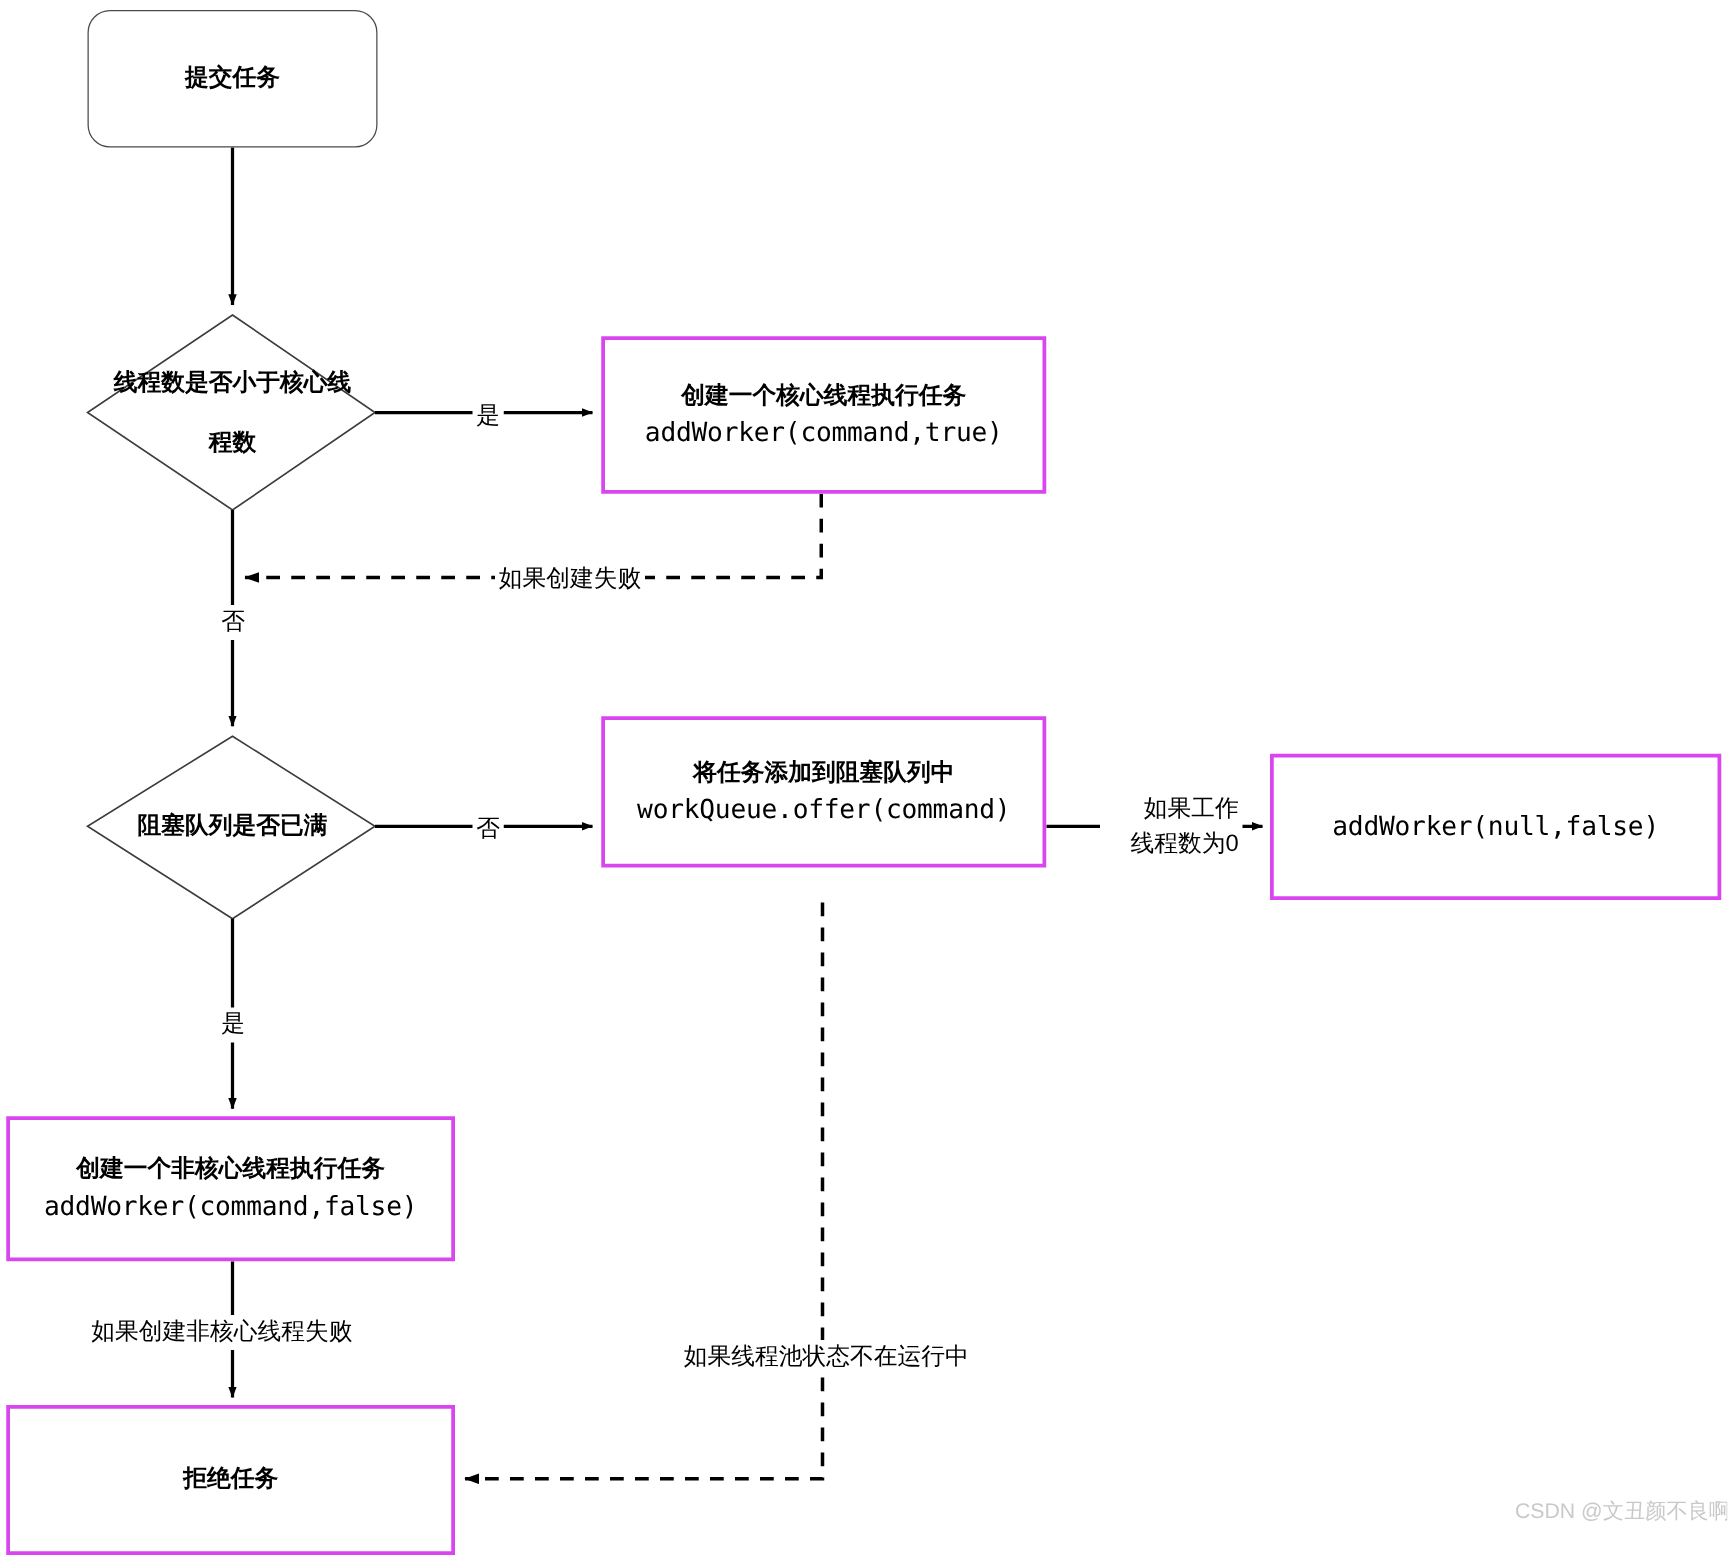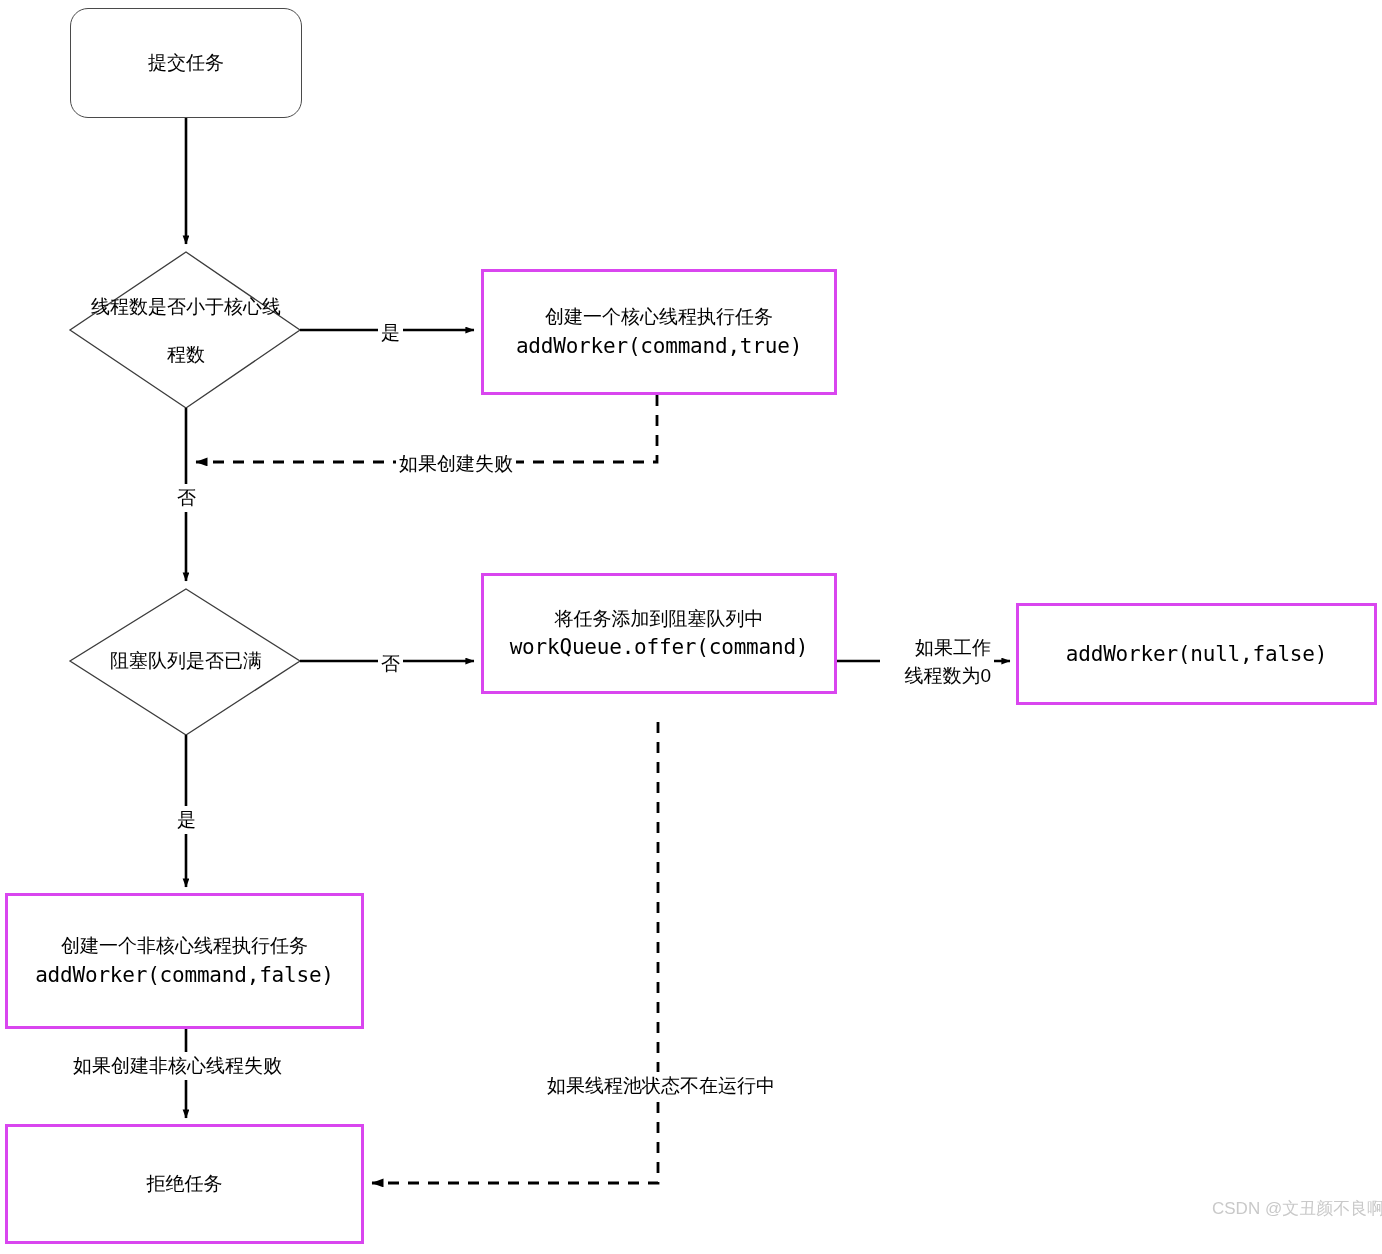--- a/index.html
+++ b/index.html
@@ -41,20 +41,21 @@
   }
   .start {
     border: 1px solid #4a4a4a;
     border-radius: 18px;
     background: #ffffff;
   }
   .cn {
     font-family: "Liberation Sans", "DejaVu Sans", sans-serif;
     font-size: 19px;
     white-space: nowrap;
+    font-weight: bold;
   }
   .code {
     font-family: "DejaVu Sans Mono", "Liberation Mono", monospace;
     font-size: 21px;
     letter-spacing: -0.2px;
     white-space: nowrap;
   }
   .diamond-label {
     position: absolute;
     display: flex;
@@ -140,25 +141,25 @@
 
   <div class="diamond-label" style="left:76px; top:645px; width:220px; height:32px;">
     <div class="cn">阻塞队列是否已满</div>
   </div>
 
   <div class="node box" style="left:481px; top:573px; width:356px; height:121px;">
     <div class="cn">将任务添加到阻塞队列中</div>
     <div class="code">workQueue.offer(command)</div>
   </div>
 
-  <div class="node box" style="left:1016px; top:603px; width:361px; height:102px;">
+  <div class="node box" style="left:1016px; top:603px; width:361px; height:117px;">
     <div class="code">addWorker(null,false)</div>
   </div>
 
-  <div class="node box" style="left:5px; top:893px; width:359px; height:136px;text-align:center;">
+  <div class="node box" style="left:5px; top:893px; width:359px; height:116px;text-align:center;">
     <div class="cn">创建一个非核心线程执行任务</div>
     <div class="code">addWorker(command,false)</div>
   </div>
 
   <div class="node box" style="left:5px; top:1124px; width:359px; height:120px;">
     <div class="cn">拒绝任务</div>
   </div>
 
   <div class="edge-label" style="left:378px; top:319px;">是</div>
 

